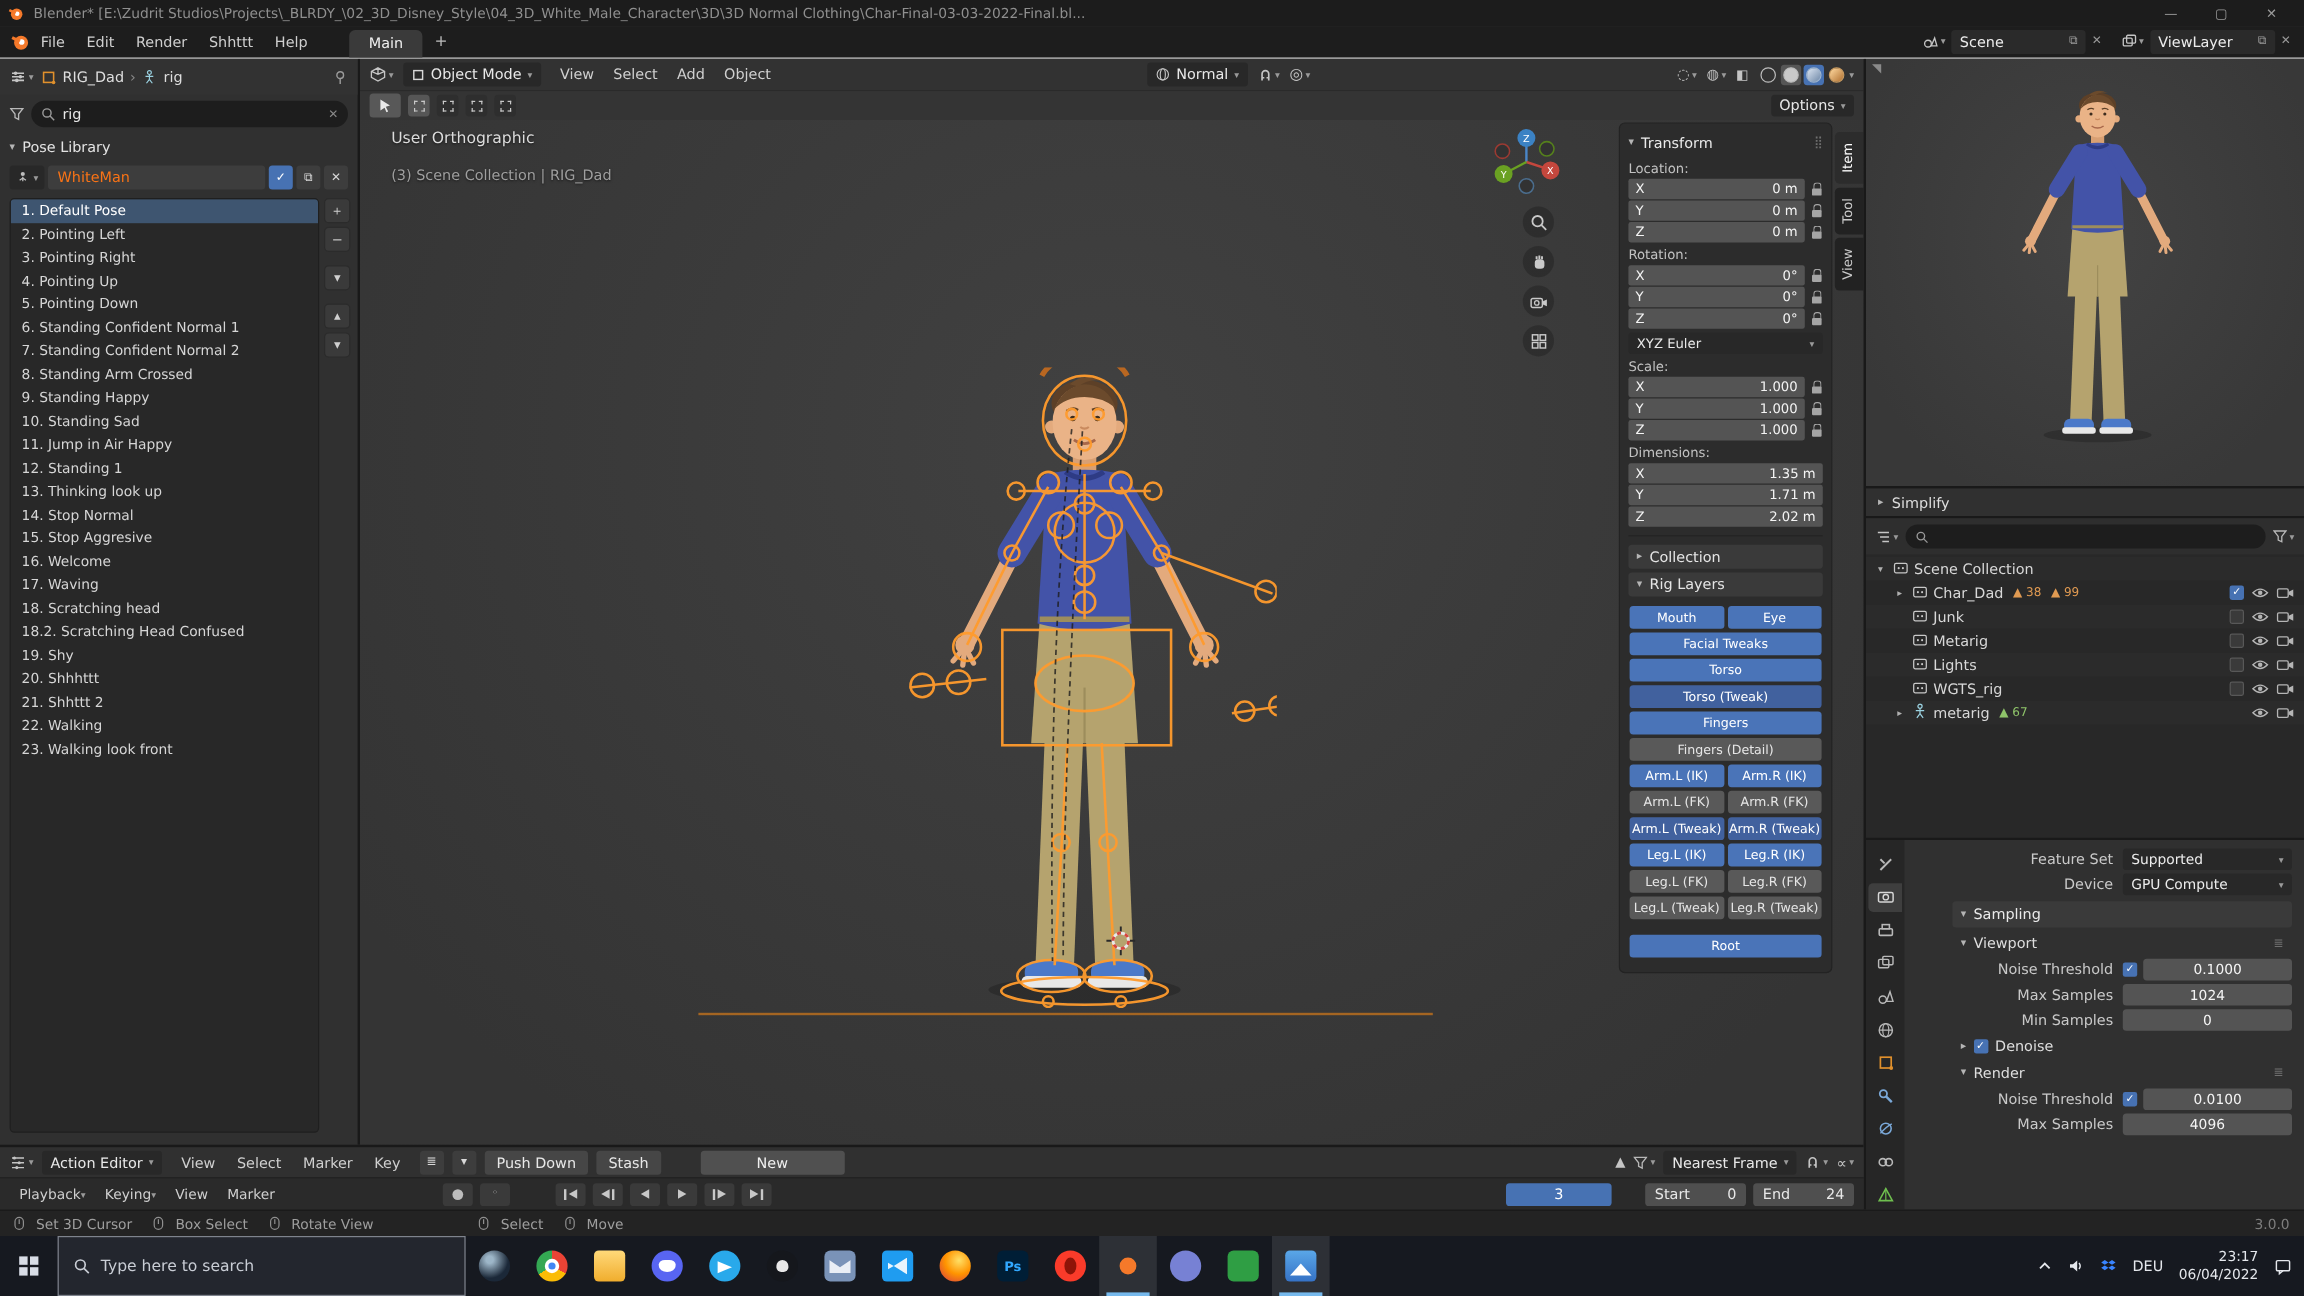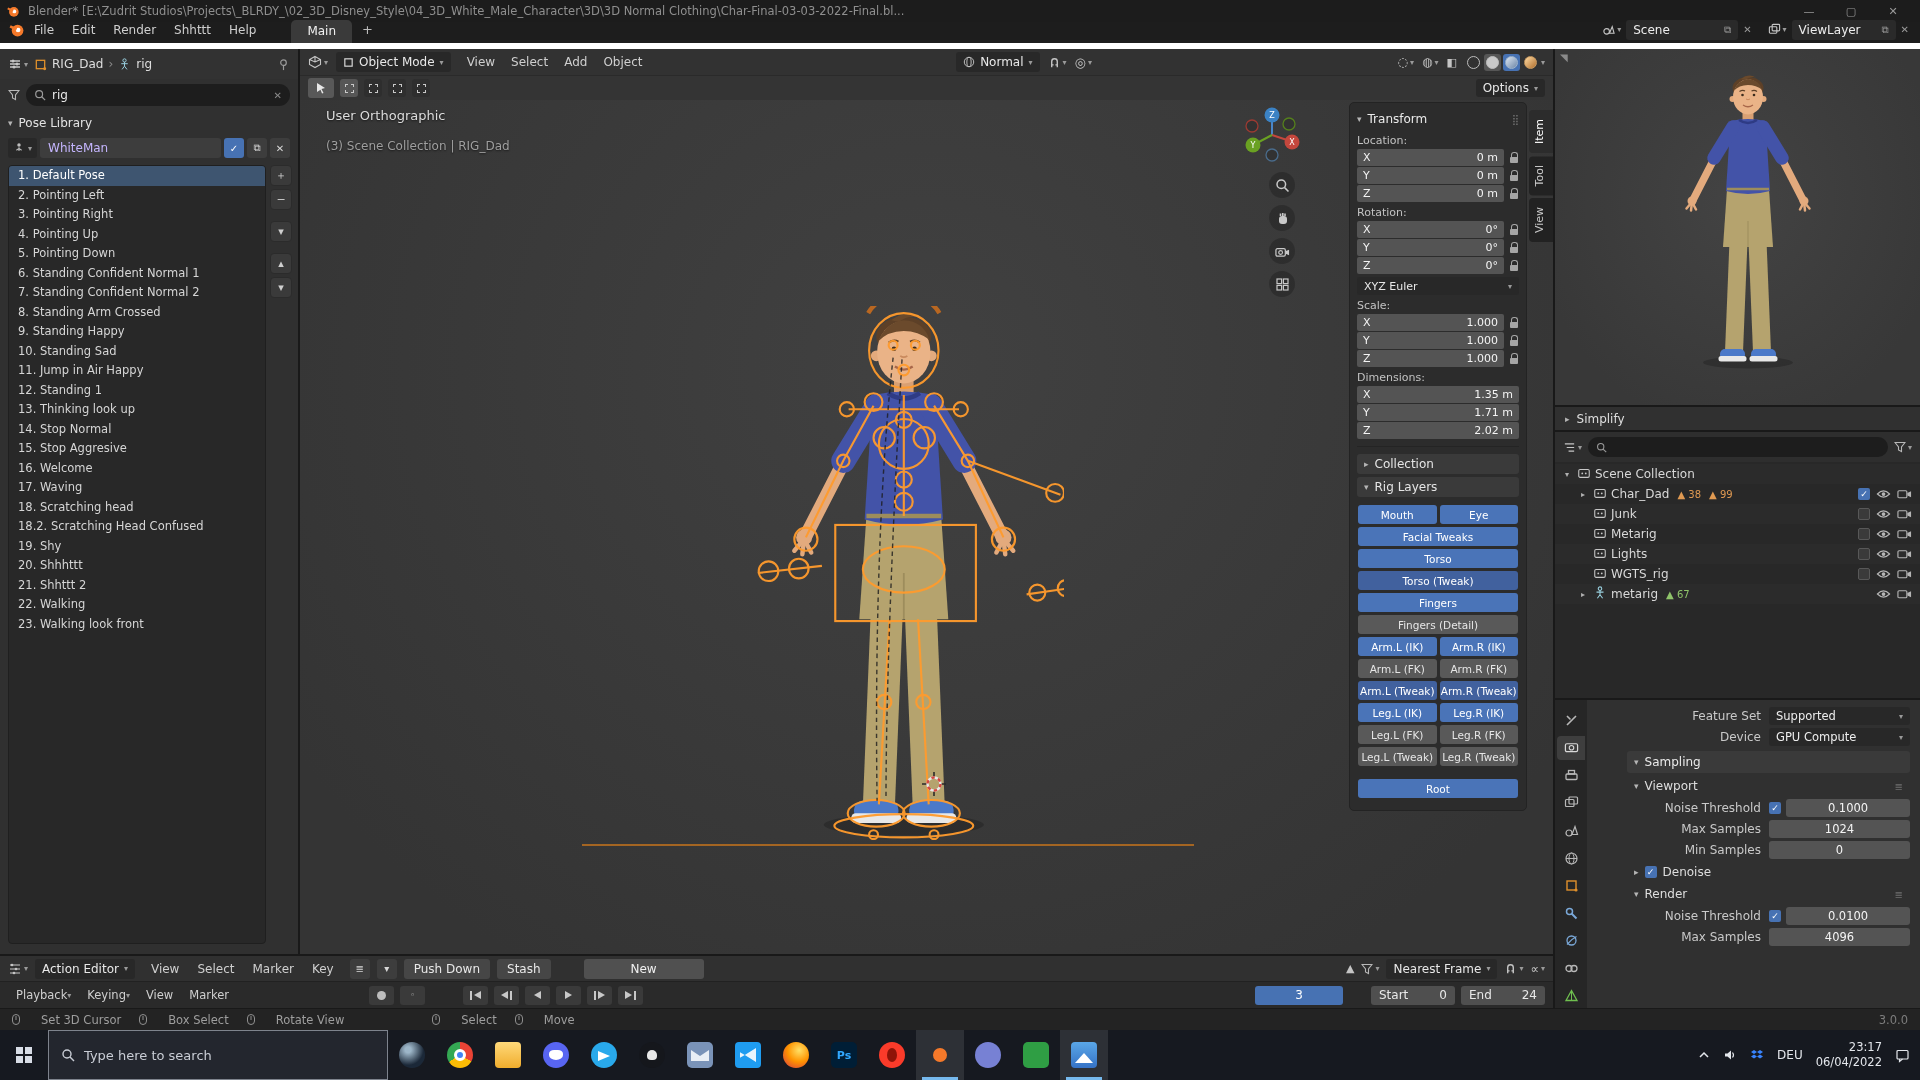--- a/index.html
+++ b/index.html
@@ -6,21 +6,21 @@
 body{background:#000;}
 #app{position:relative;width:1920px;height:1080px;background:#303030;overflow:hidden;font-size:12px;color:#d0d0d0;--accent:#4772b3;}
 
 
 #titlebar{position:absolute;left:0;top:0;width:1920px;height:22px;background:#1c1c1c;display:flex;align-items:center;padding:0 6px;gap:8px;}
 .tb-title{font-size:11.5px;color:#8f8f8f;white-space:nowrap;overflow:hidden;flex:1;}
 .win-btns{display:flex;}
 .win-btn{width:42px;height:22px;display:flex;align-items:center;justify-content:center;color:#9a9a9a;font-size:11px;}
 
 
-#topbar{position:absolute;left:0;top:22px;width:1920px;height:27px;background:#1d1d1d;display:flex;align-items:flex-end;padding:0 8px;border-bottom:6px solid #ffffff;}
+#topbar{position:absolute;left:0;top:22px;width:1920px;height:27px;background:#1d1d1d;display:flex;align-items:flex-end;padding:0 8px;border-bottom:1px solid #ffffff;}
 #topbar .bar-inner{display:flex;align-items:center;height:27px;gap:0;flex:1;}
 .menu-item{padding:0 9px;height:27px;display:flex;align-items:center;color:#cfcfcf;font-size:12px;}
 .ws-tab{margin-left:26px;background:#3a3a3a;border-radius:5px 5px 0 0;padding:4px 16px 5px;color:#f0f0f0;font-size:12px;align-self:flex-end;}
 .ws-add{padding:0 10px;color:#bdbdbd;font-size:13px;}
 .id-group{display:flex;align-items:center;gap:2px;margin-left:10px;}
 .id-icon-btn{display:flex;align-items:center;gap:2px;background:transparent;padding:0 3px;height:20px;}
 .id-field{height:20px;background:#2a2a2a;border-radius:3px;display:flex;align-items:center;padding:0 7px;gap:8px;color:#ededed;}
 .id-field .sub{color:#9a9a9a;font-size:10px;}
 .caret{font-size:8px;color:#9a9a9a;}
 .x-btn{color:#9a9a9a;font-size:10px;padding:0 3px;}
@@ -29,21 +29,21 @@
 #left-panel{position:absolute;left:0;top:49px;width:300px;height:905px;background:#303030;border-right:2px solid #191919;display:flex;flex-direction:column;}
 .lp-nav{height:30px;display:flex;align-items:center;gap:6px;padding:0 8px;background:#323232;}
 .crumb{display:flex;align-items:center;gap:5px;color:#dedede;}
 .crumb-sep{color:#8a8a8a;}
 .lp-search{height:32px;display:flex;align-items:center;gap:6px;padding:0 8px;}
 .search-box{flex:1;height:22px;background:#1d1d1d;border-radius:11px;display:flex;align-items:center;gap:6px;padding:0 8px;color:#e8e8e8;}
 .panel-hdr{height:24px;display:flex;align-items:center;gap:6px;padding:0 8px;color:#e3e3e3;}
 .arrow{font-size:9px;color:#b5b5b5;}
 .lp-idrow{height:26px;display:flex;align-items:center;gap:3px;padding:0 8px;}
 .mini-dd{height:20px;background:#282828;border-radius:3px;display:flex;align-items:center;gap:3px;padding:0 5px;}
-.name-field{flex:1;height:20px;background:#3d3d3d;border-radius:3px;display:flex;align-items:center;padding:0 8px;color:#c4b5fd;}
+.name-field{flex:1;height:20px;background:#3d3d3d;border-radius:3px;display:flex;align-items:center;padding:0 8px;color:#f97316;}
 .sq-btn{width:20px;height:20px;border-radius:3px;background:#3d3d3d;display:flex;align-items:center;justify-content:center;color:#d8d8d8;font-size:10px;}
 .sq-btn.blue{background:var(--accent);color:#fff;}
 .lp-listwrap{flex:1;display:flex;gap:4px;padding:4px 4px 10px 8px;}
 #pose-list{flex:1;background:#282828;border:1px solid #1f1f1f;border-radius:4px;overflow:hidden;}
 .pose-item{height:19.5px;line-height:19.5px;padding:0 9px;font-size:11.5px;color:#d6d6d6;white-space:nowrap;overflow:hidden;}
 .pose-item.selected{background:#3e5570;color:#fff;}
 .list-side{width:24px;display:flex;flex-direction:column;gap:3px;}
 .list-btn{width:22px;height:21px;background:#3a3a3a;border:1px solid #2b2b2b;border-radius:4px;display:flex;align-items:center;justify-content:center;color:#cfcfcf;font-size:11px;}
 .list-btn.gap{margin-top:8px;}
 
@@ -149,21 +149,21 @@
 .tp-btn{height:19px;min-width:25px;background:#3a3a3a;border-radius:3px;display:flex;align-items:center;justify-content:center;gap:2px;}
 .tri-l{width:0;height:0;border-top:4px solid transparent;border-bottom:4px solid transparent;border-right:7px solid #c8c8c8;}
 .tri-r{width:0;height:0;border-top:4px solid transparent;border-bottom:4px solid transparent;border-left:7px solid #c8c8c8;}
 .tbarr{width:2px;height:9px;background:#c8c8c8;}
 .frame-field{width:88px;height:19px;background:var(--accent);border-radius:3px;display:flex;align-items:center;justify-content:center;color:#fff;}
 .range-field{width:84px;height:19px;background:#4f4f4f;border-radius:3px;display:flex;align-items:center;justify-content:space-between;padding:0 8px;color:#e8e8e8;}
 .rec-dot{width:9px;height:9px;border-radius:50%;background:#bdbdbd;}
 
 
 #statusbar{position:absolute;left:0;top:1008px;width:1920px;height:22px;background:#232323;border-top:1px solid #191919;display:flex;align-items:center;gap:18px;padding:0 12px;color:#9e9e9e;font-size:11.5px;}
-.sb-item{display:flex;align-items:center;gap:21px;}
+.sb-item{display:flex;align-items:center;gap:10px;}
 .sb-item.gapL{margin-left:70px;}
 .mouse{width:8px;height:11px;border:1px solid #8f8f8f;border-radius:4px;position:relative;display:inline-block;}
 .mouse::after{content:"";position:absolute;left:50%;top:1px;width:1px;height:4px;background:#8f8f8f;transform:translateX(-50%);}
 #sb-version{margin-left:auto;color:#7d7d7d;}
 
 
 #taskbar{position:absolute;left:0;top:1030px;width:1920px;height:50px;background:#161920;display:flex;align-items:center;}
 .tb-slot{width:48px;height:50px;display:flex;align-items:center;justify-content:center;}
 .win-logo{display:grid;grid-template-columns:7px 7px;grid-template-rows:7px 7px;gap:1.5px;}
 .win-logo span{background:#d8dde6;}

